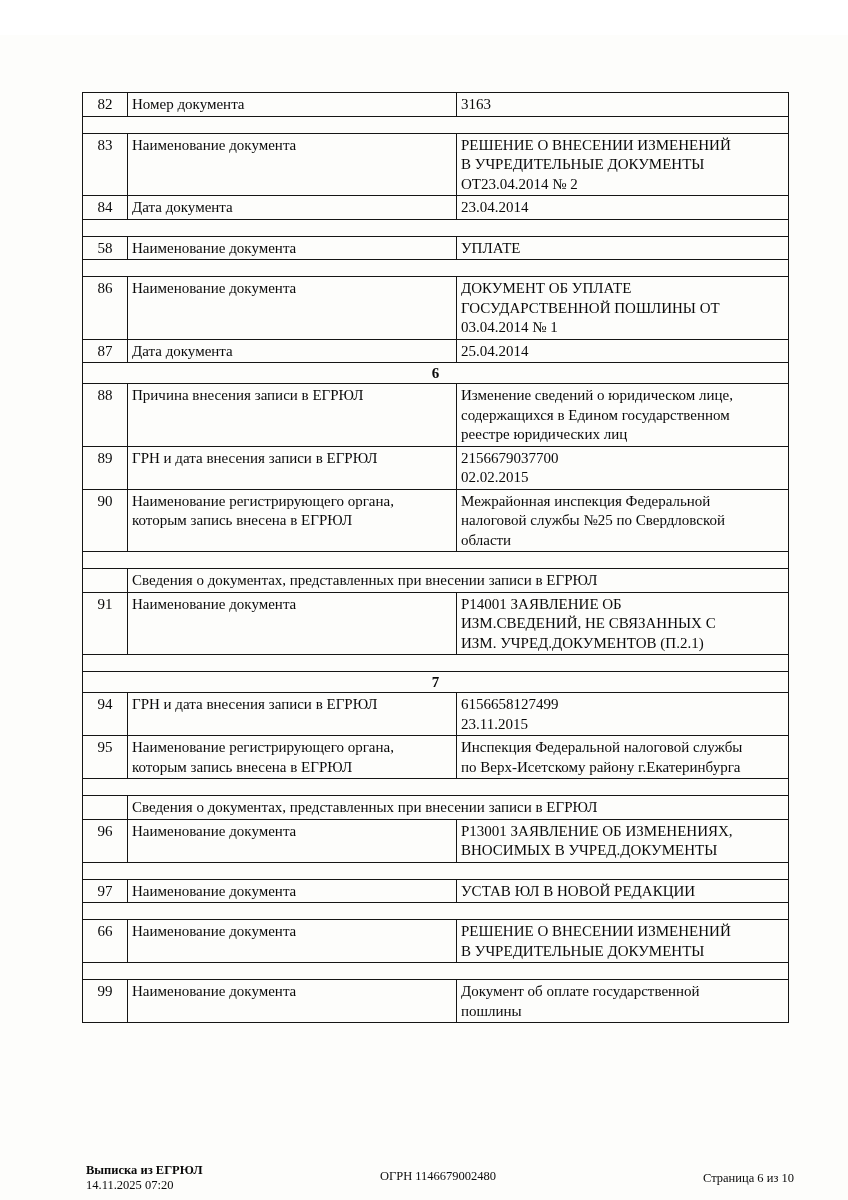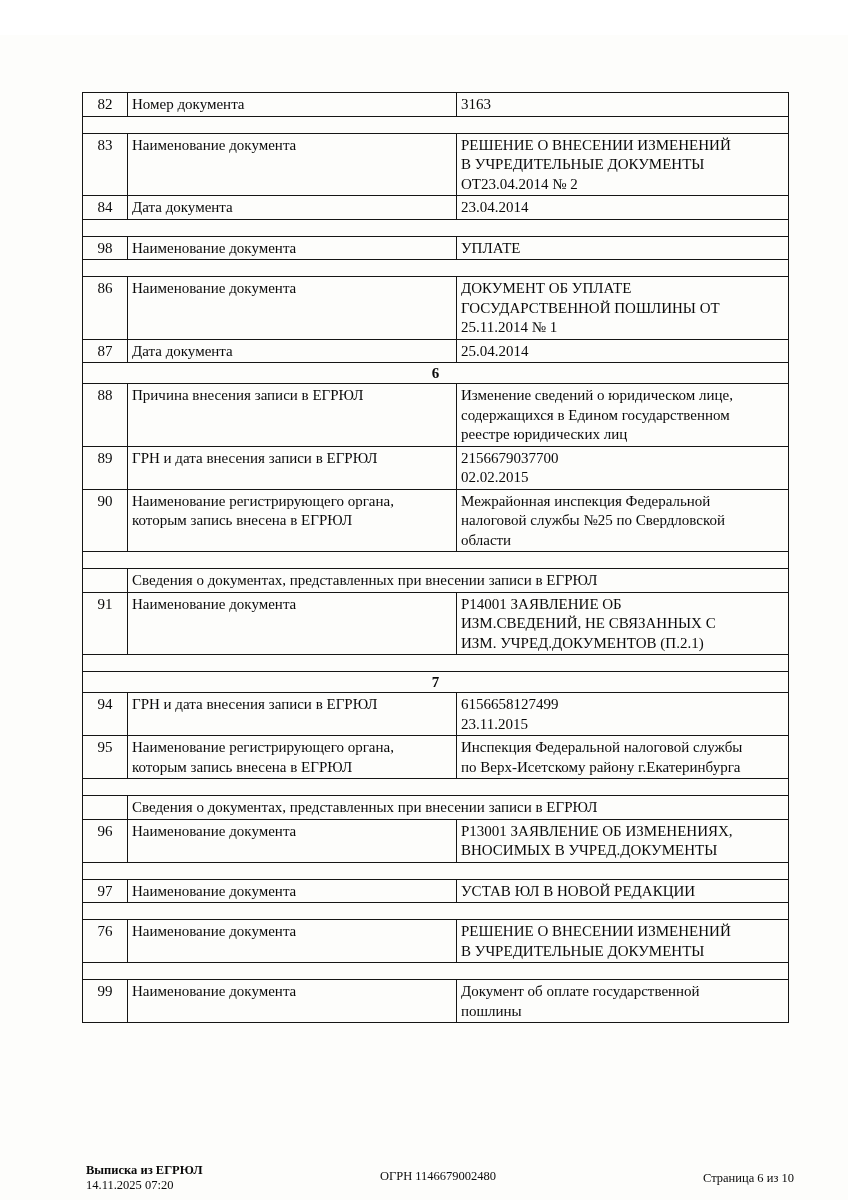--- a/index.html
+++ b/index.html
@@ -100,33 +100,33 @@
         </tr>
         <tr>
           <td class="num">84</td>
           <td class="label">Дата документа</td>
           <td class="value">23.04.2014</td>
         </tr>
         <tr class="gap-row">
           <td colspan="3"></td>
         </tr>
         <tr>
-          <td class="num">98</td>
+          <td class="num">58</td>
           <td class="label">Наименование документа</td>
           <td class="value">УПЛАТЕ</td>
         </tr>
         <tr class="gap-row">
           <td colspan="3"></td>
         </tr>
         <tr>
           <td class="num">86</td>
           <td class="label">Наименование документа</td>
           <td class="value">ДОКУМЕНТ ОБ УПЛАТЕ
 ГОСУДАРСТВЕННОЙ ПОШЛИНЫ ОТ
-25.11.2014 № 1</td>
+03.04.2014 № 1</td>
         </tr>
         <tr>
           <td class="num">87</td>
           <td class="label">Дата документа</td>
           <td class="value">25.04.2014</td>
         </tr>
         <tr class="section-row">
           <td colspan="3">6</td>
         </tr>
         <tr>
@@ -199,21 +199,21 @@
         </tr>
         <tr>
           <td class="num">97</td>
           <td class="label">Наименование документа</td>
           <td class="value">УСТАВ ЮЛ В НОВОЙ РЕДАКЦИИ</td>
         </tr>
         <tr class="gap-row">
           <td colspan="3"></td>
         </tr>
         <tr>
-          <td class="num">76</td>
+          <td class="num">66</td>
           <td class="label">Наименование документа</td>
           <td class="value">РЕШЕНИЕ О ВНЕСЕНИИ ИЗМЕНЕНИЙ
 В УЧРЕДИТЕЛЬНЫЕ ДОКУМЕНТЫ</td>
         </tr>
         <tr class="gap-row">
           <td colspan="3"></td>
         </tr>
         <tr>
           <td class="num">99</td>
           <td class="label">Наименование документа</td>

